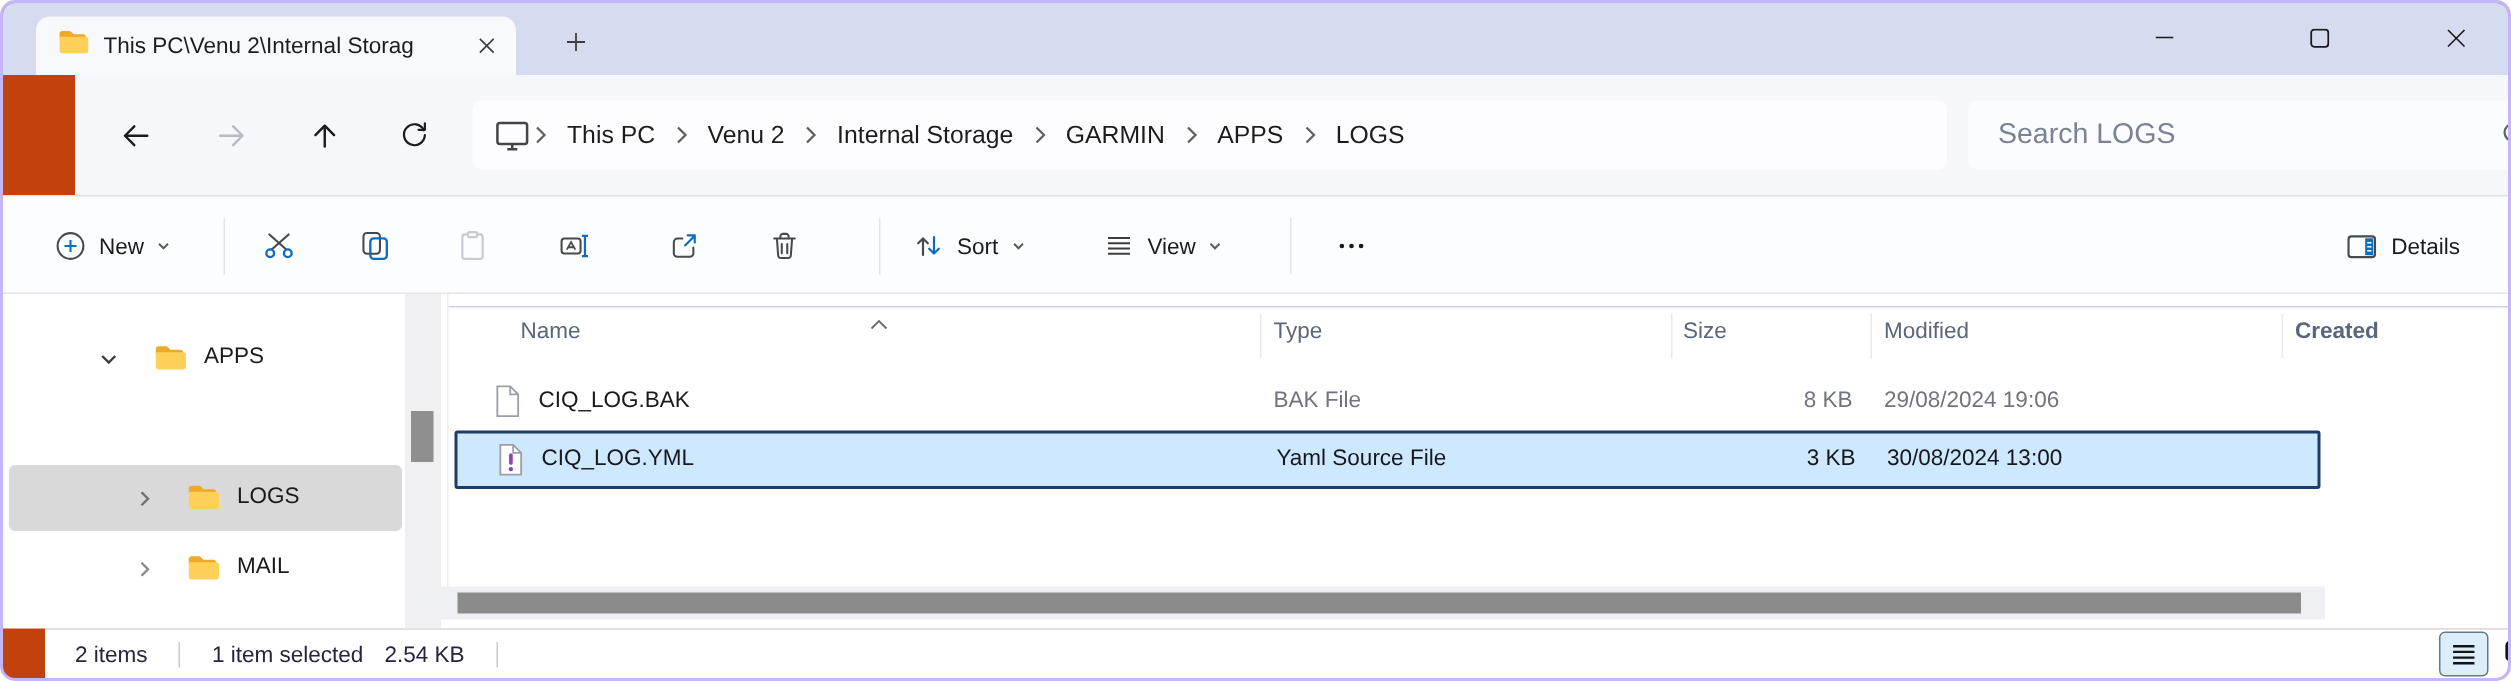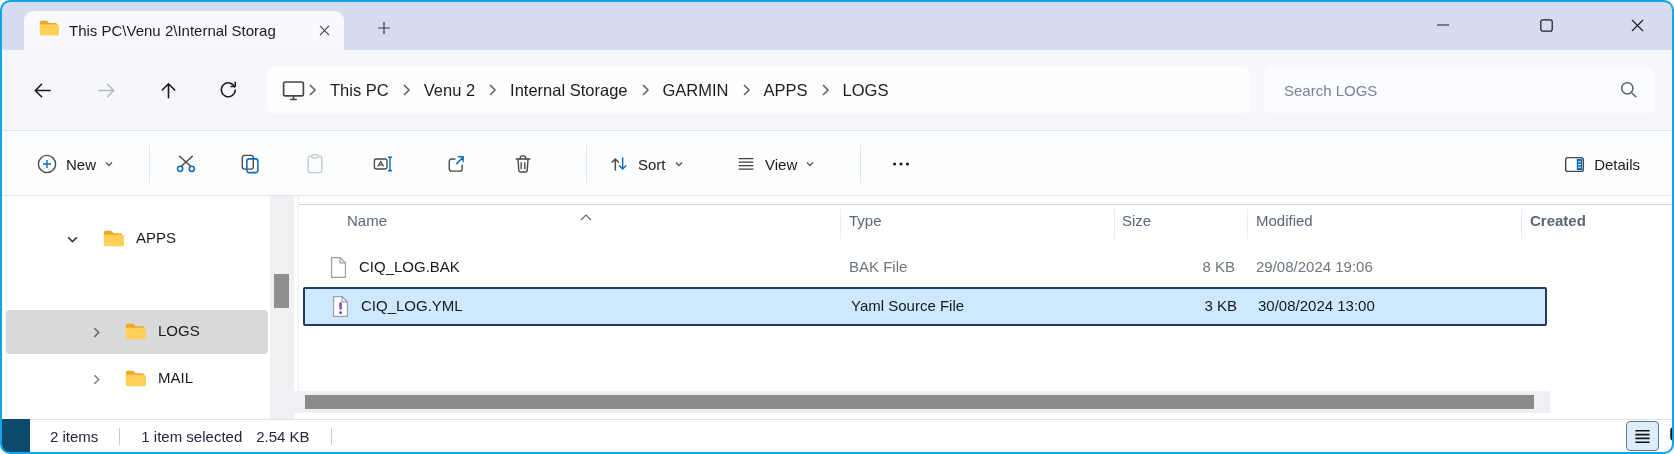--- a/index.html
+++ b/index.html
@@ -1,41 +1,41 @@
 <!DOCTYPE html>
 <html><head>
 <meta charset="utf-8">
 <style>
   * { margin:0; padding:0; box-sizing:border-box; }
   body { background:#fff; font-family:"Liberation Sans","DejaVu Sans",sans-serif; }
   .stage { position:relative; width:1674px; height:454px; }
-  .window { position:absolute; inset:0; border:2px solid #0ea5e9; border-radius:10px; overflow:hidden; background:#0c4a6e; }
+  .window { position:absolute; inset:0; border:2px solid #c4b5fd; border-radius:10px; overflow:hidden; background:#c2410c; }
 
   
   .titlebar { position:relative; height:48px; background:#d5dcef; }
   .tab { position:absolute; left:22px; top:9px; width:320px; height:39px; background:#f7f9fd;
          border-radius:9px 9px 0 0; display:flex; align-items:center; gap:10px; padding:0 8px 0 14px; cursor:default; }
   .tab-title { flex:1; font-size:15px; color:#1c1c1c; white-space:nowrap; overflow:hidden; }
   .iconbtn { display:flex; align-items:center; justify-content:center; border-radius:4px; }
   .tab-close { width:24px; height:24px; }
   .newtab { position:absolute; left:368px; top:12px; width:28px; height:28px; }
   .winbtn { position:absolute; top:0; width:50px; height:46px; display:flex; align-items:center; justify-content:center; }
   .winbtn.min { left:1416px; } .winbtn.max { left:1519px; } .winbtn.close { left:1610px; }
 
   
-  .navbar { position:relative; height:80px; background:#f5f7fb; }
+  .navbar { position:relative; height:80px; background:#f5f7fb;margin-left:48px; }
   .navbtn { position:absolute; top:20px; width:40px; height:40px; display:flex; align-items:center; justify-content:center; border-radius:6px; }
   .navbtn.back { left:20px; } .navbtn.fwd { left:84px; } .navbtn.up { left:146px; } .navbtn.refresh { left:206px; }
   .breadcrumb-bar { position:absolute; left:265px; top:17px; width:983px; height:46px; background:#fdfdff;
                     border-radius:6px; display:flex; align-items:center; padding:0 8px 0 14px; }
   .crumb { font-size:16.5px; color:#1c1c1c; padding:0 11px; white-space:nowrap; cursor:default; }
   .crumb-chev { display:flex; align-items:center; padding:0 2px; }
   .searchbox { position:absolute; left:1262px; top:17px; width:390px; height:46px; background:#fbfcff; border-radius:6px; }
   .searchbox input { position:absolute; left:20px; top:0; width:320px; height:100%; border:none; outline:none;
-                     background:transparent; font-family:inherit; font-size:15px; color:#3c4250; }
+                     background:transparent; font-family:inherit; font-size:19px; color:#3c4250; }
   .searchbox input::placeholder { color:#7b8292; opacity:1; }
   .search-glyph { position:absolute; right:15px; top:13px; }
 
   
   .toolbar { position:relative; height:66px; background:#fcfdfe; border-top:1px solid #dde2ee; border-bottom:1px solid #e4e6ee; }
   .tbtn { position:absolute; top:11px; height:44px; display:flex; align-items:center; justify-content:flex-end; gap:8px;
           border-radius:5px; font-size:15px; color:#1b1b1b; }
   .tbtn.icon-only { width:44px; }
   .tb-sep { position:absolute; top:14px; width:1px; height:38px; background:#e3e5ec; }
   .t-new { left:22px; padding:0 12px; }

